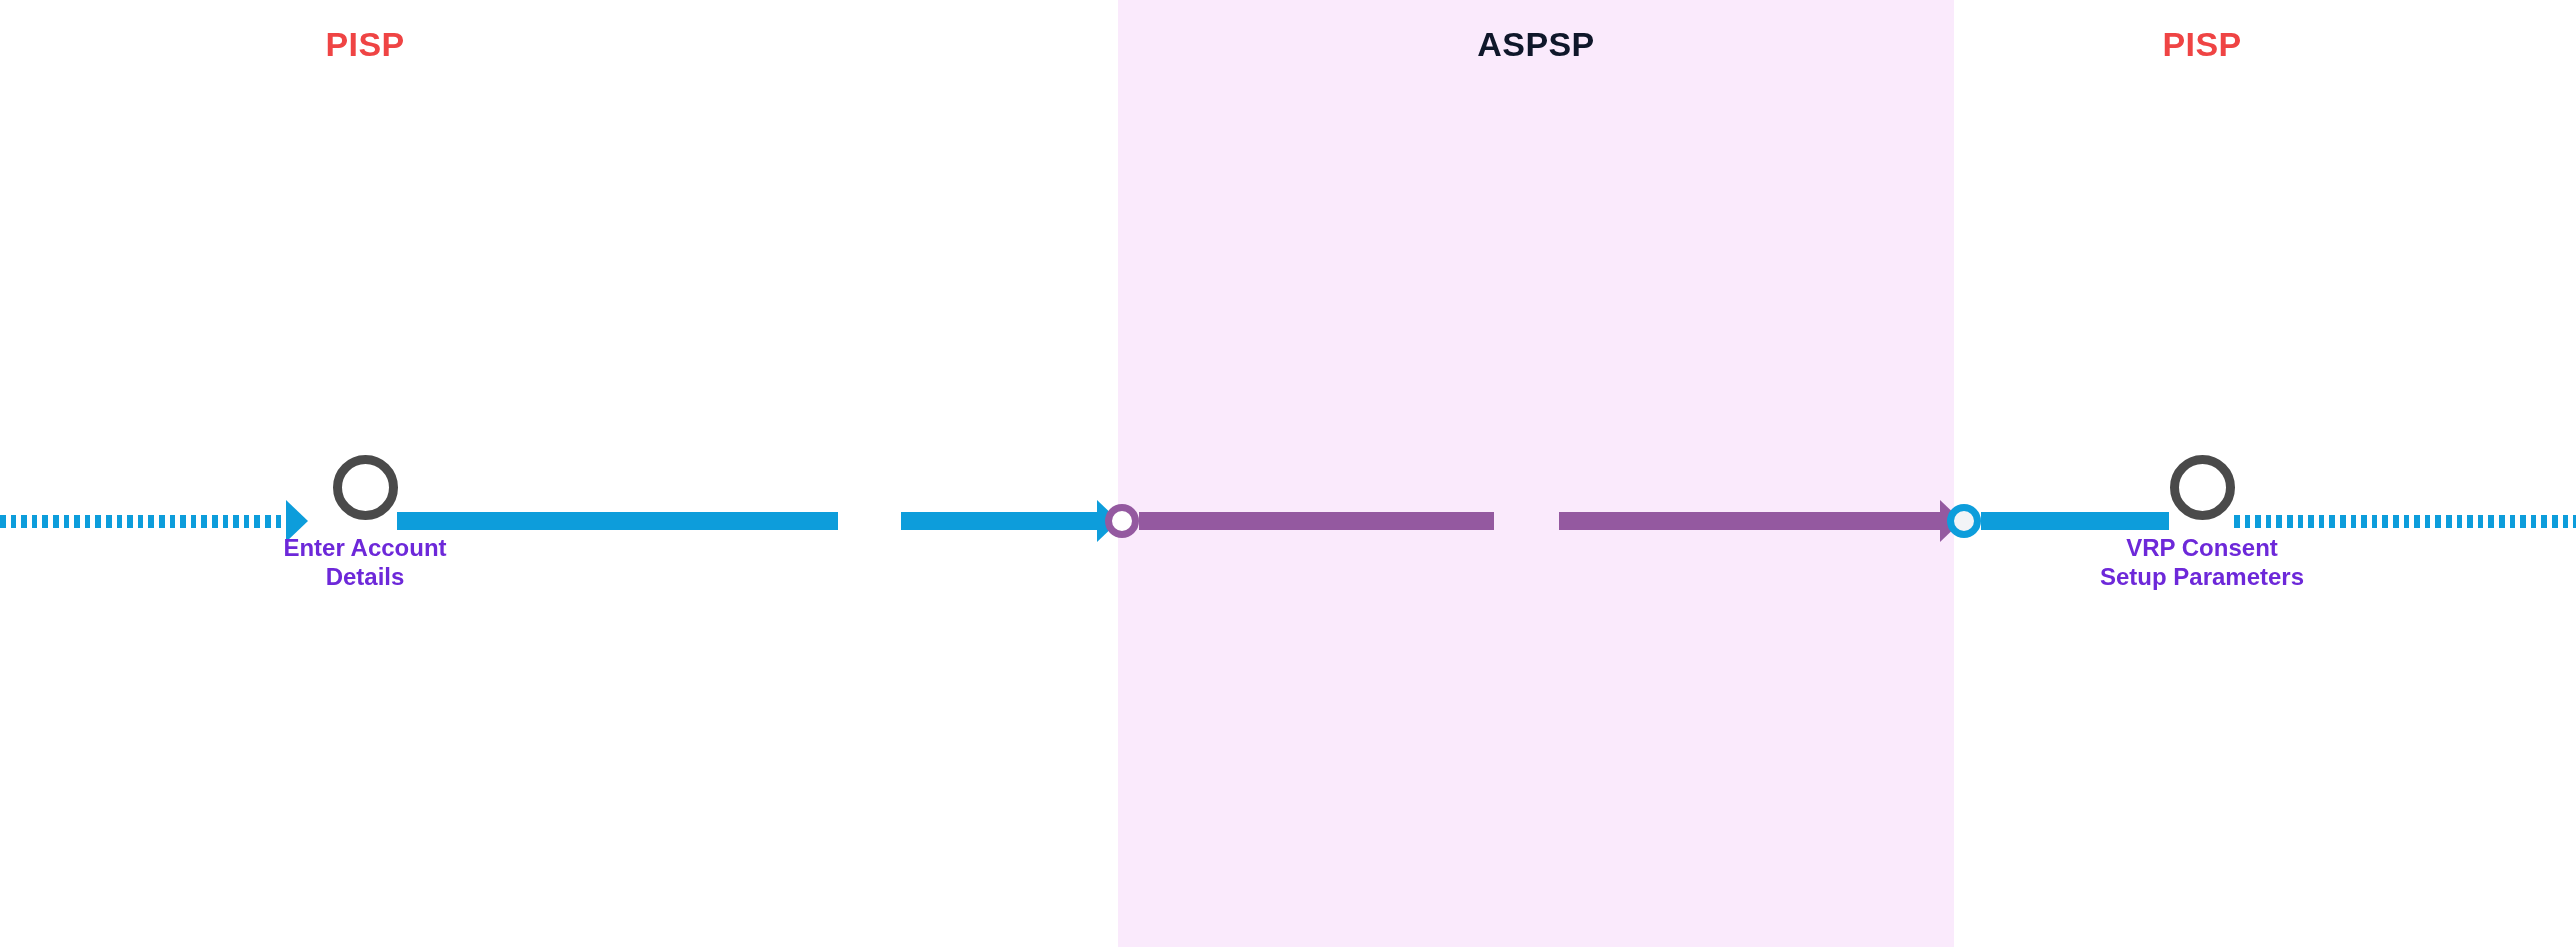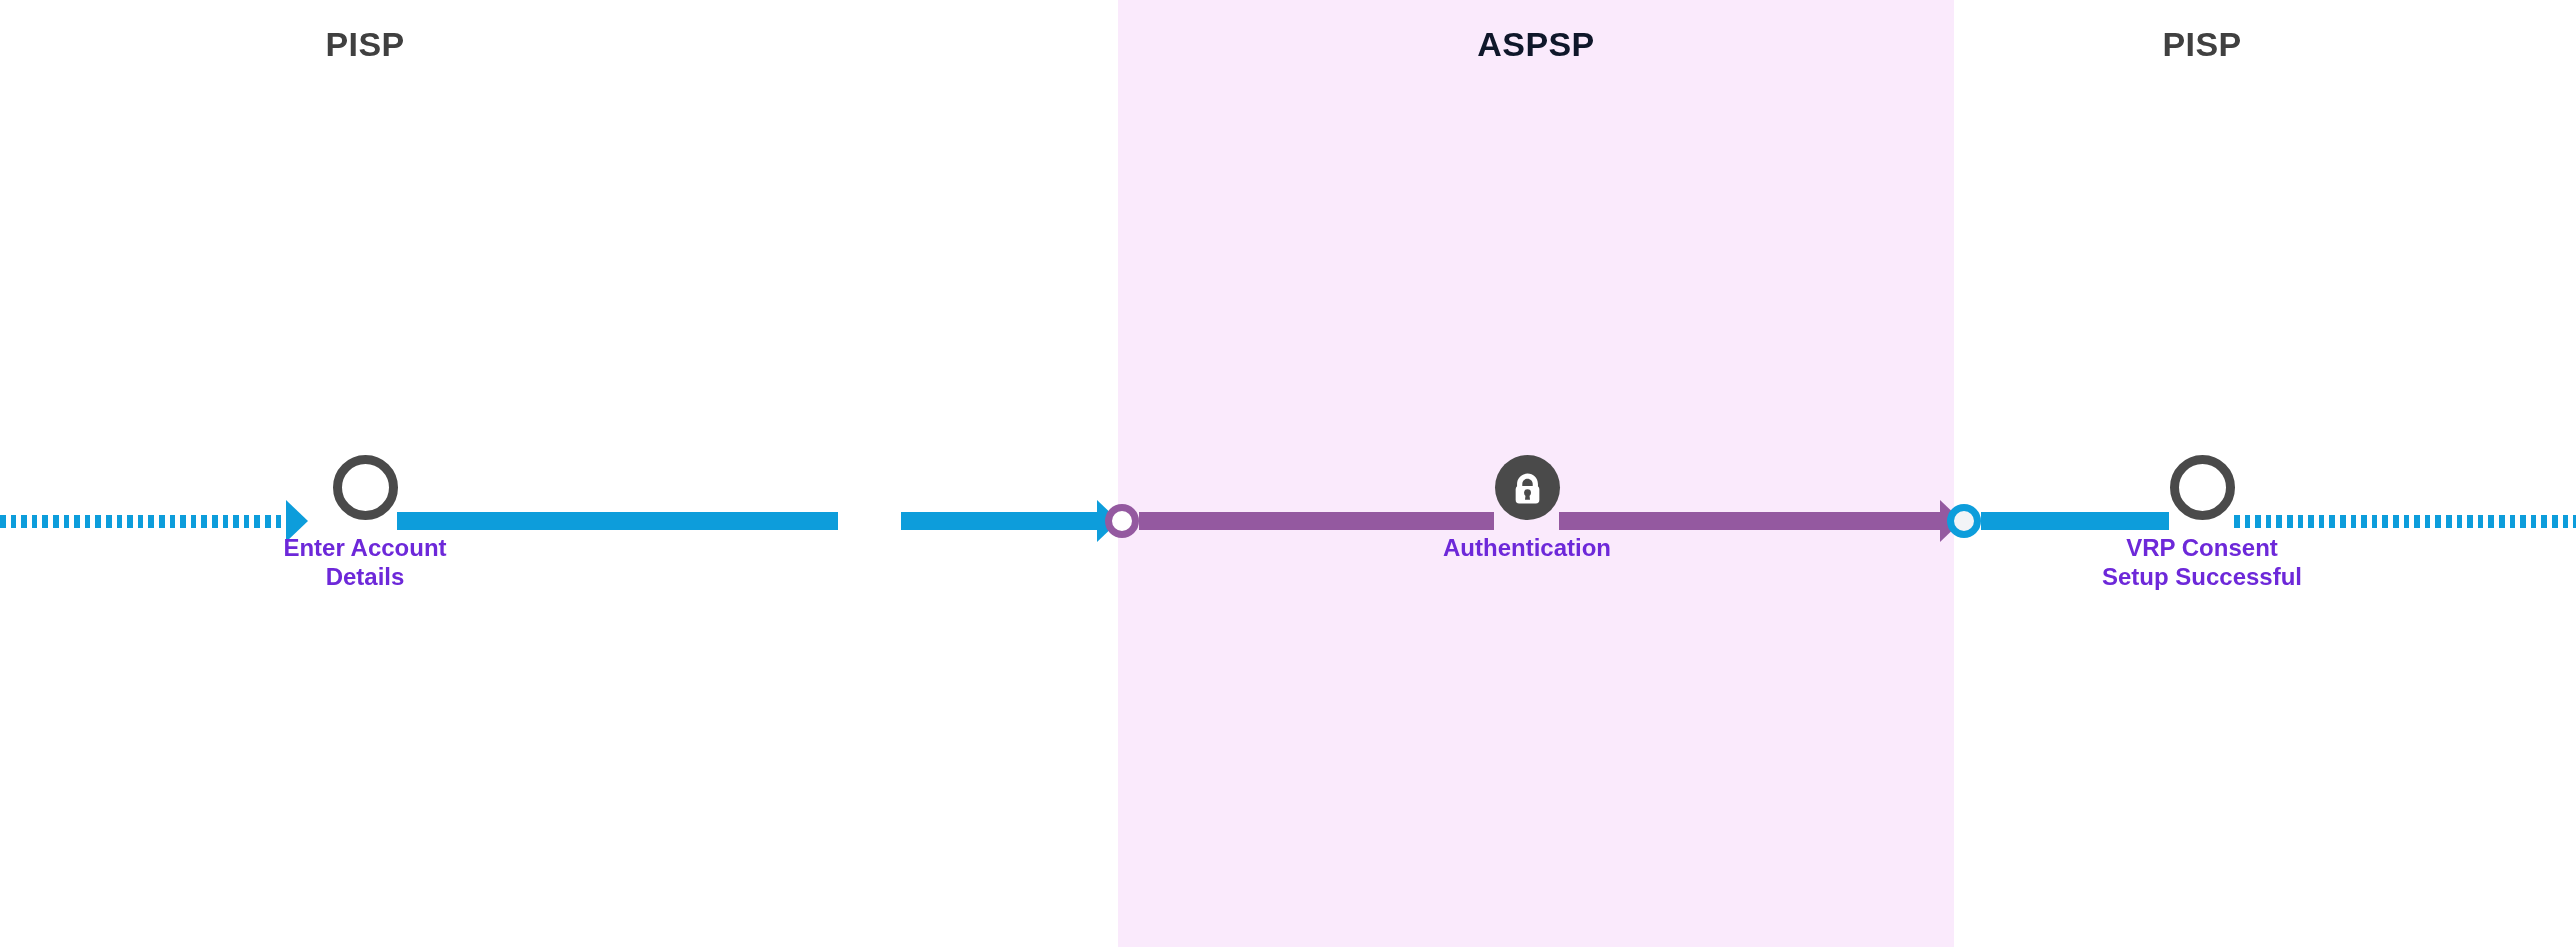--- a/index.html
+++ b/index.html
@@ -35,21 +35,21 @@
     position: absolute;
     top: 27px;
     font-size: 34px;
     font-weight: bold;
     letter-spacing: 0.4px;
     line-height: 1;
     text-align: center;
     white-space: nowrap;
     transform: translateX(-50%);
   }
-  .zone-title.grey   { color: #404040; }
+  .zone-title.grey   { color: #ef4444; }
   .zone-title.purple { color: #0f172a; }
 
   
   .rail {
     position: absolute;
     height: 18.3px;
     top: 512px;
   }
   .rail.blue   { background: #0d9ddb; }
   .rail.purple { background: #9459a0; }
@@ -158,32 +158,21 @@
 
   <div class="marker purple-ring" style="left: 1122px; border-color: rgb(148, 89, 160);"></div>
   <div class="marker blue-ring" style="left: 1964px; border-color: rgb(13, 157, 219);"></div>
 
   <div class="node" style="left: 365px;">
     <div class="ring"></div>
     <div class="node-label">Enter Account Details</div>
   </div>
 
 
-  <div class="node" style="left: 1527px;">
-    <div class="disc">
-      <svg width="39" height="39" viewBox="0 0 56 56" aria-hidden="true">
-        <path d="M28 8c-8.3 0-15 6.7-15 15v8h7.5v-8c0-4.1 3.4-7.5 7.5-7.5s7.5 3.4 7.5 7.5v8H43v-8c0-8.3-6.7-15-15-15z" fill="#ffffff"></path>
-        <rect x="11" y="26" width="34" height="25" rx="5" ry="5" fill="#ffffff"></rect>
-        <circle cx="28" cy="35.5" r="5" fill="#4a4a4a"></circle>
-        <path d="M25.6 35.5h4.8l1.2 10.2h-7.2z" fill="#4a4a4a"></path>
-      </svg>
-    </div>
-    <div class="node-label">Authentication</div>
-  </div>
 
   <div class="node" style="left: 2202px;">
     <div class="ring"></div>
     <div class="node-label">VRP Consent
-Setup Successful</div>
+Setup Parameters</div>
   </div>
 
 </div>
 
 
 </body></html>

